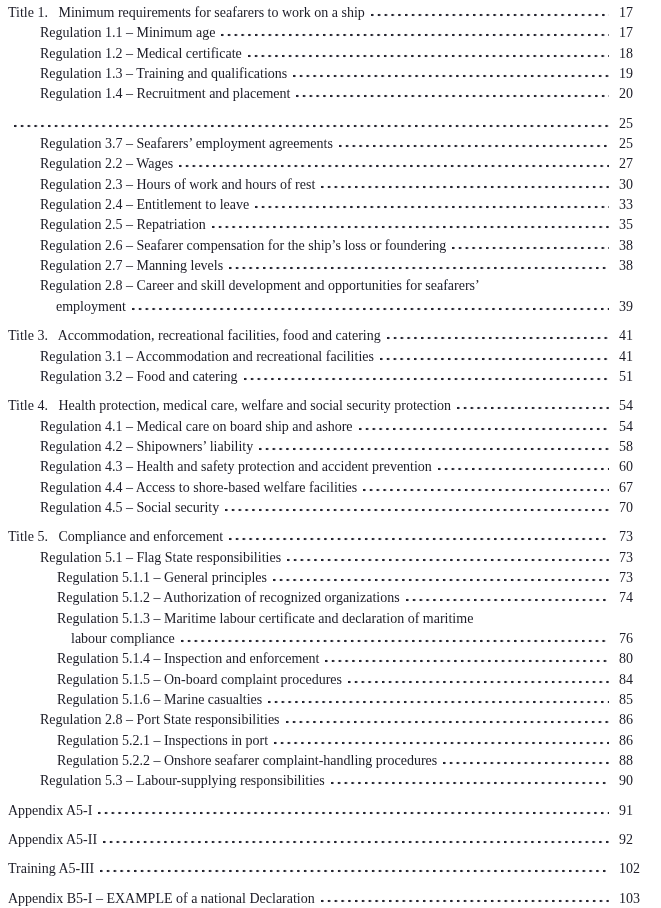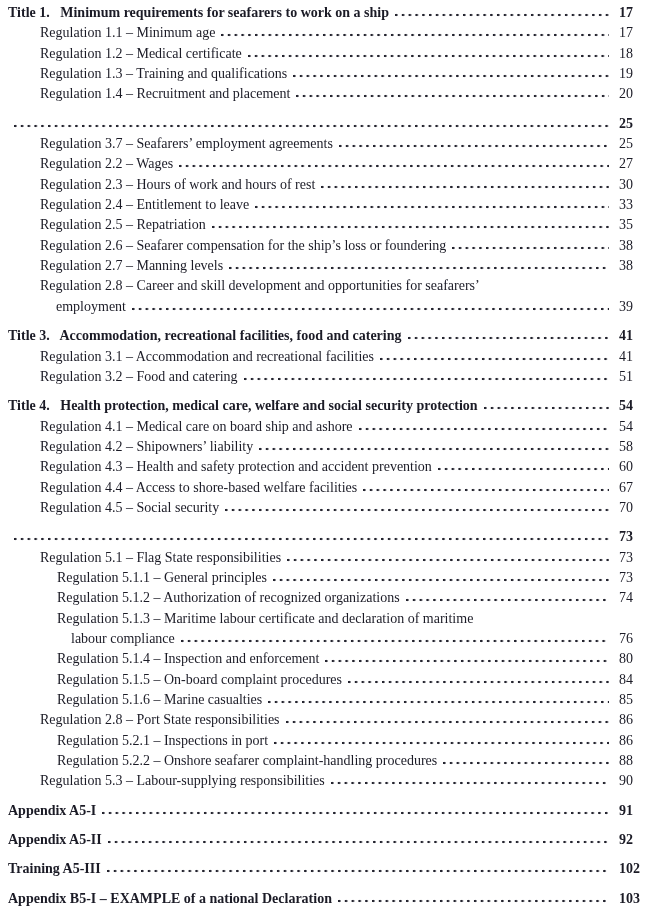--- a/index.html
+++ b/index.html
@@ -14,21 +14,21 @@
     line-height:20.35px;white-space:nowrap;
   }
   .row.gap{margin-top:9px}
   .txt{flex:0 0 auto}
   .leader{
     flex:1 1 auto;height:4px;margin:0 10px 0 6px;align-self:baseline;
     background-image:radial-gradient(circle at 1.2px 2px,#23232e 1.15px,rgba(0,0,0,0) 1.55px);
     background-size:6.8px 4px;background-repeat:repeat-x;background-position:left bottom;
   }
   .page-num{flex:0 0 26px;}
-  .title .txt,.title .page-num{font-weight:700}
+  .title .txt,.title .page-num{font-weight:400}
   .ind1{padding-left:32px}
   .ind2{padding-left:49px}
   .cont1{padding-left:48px}
   .cont2{padding-left:63px}
 </style>
 </head>
 <body>
 
 <div class="page">
   <div>
@@ -144,20 +144,21 @@
     <span class="txt">Regulation 4.4 – Access to shore-based welfare facilities</span>
     <span class="leader"></span>
     <span class="page-num">67</span>
   </div>
       <div class="row ind1">
     <span class="txt">Regulation 4.5 – Social security</span>
     <span class="leader"></span>
     <span class="page-num">70</span>
   </div>
       <div class="row title gap">
+    <span class="txt">Title 5.  Compliance and enforcement</span>
     <span class="leader"></span>
     <span class="page-num">73</span>
   </div>
       <div class="row ind1">
     <span class="txt">Regulation 5.1 – Flag State responsibilities</span>
     <span class="leader"></span>
     <span class="page-num">73</span>
   </div>
       <div class="row ind2">
     <span class="txt">Regulation 5.1.1 – General principles</span>

